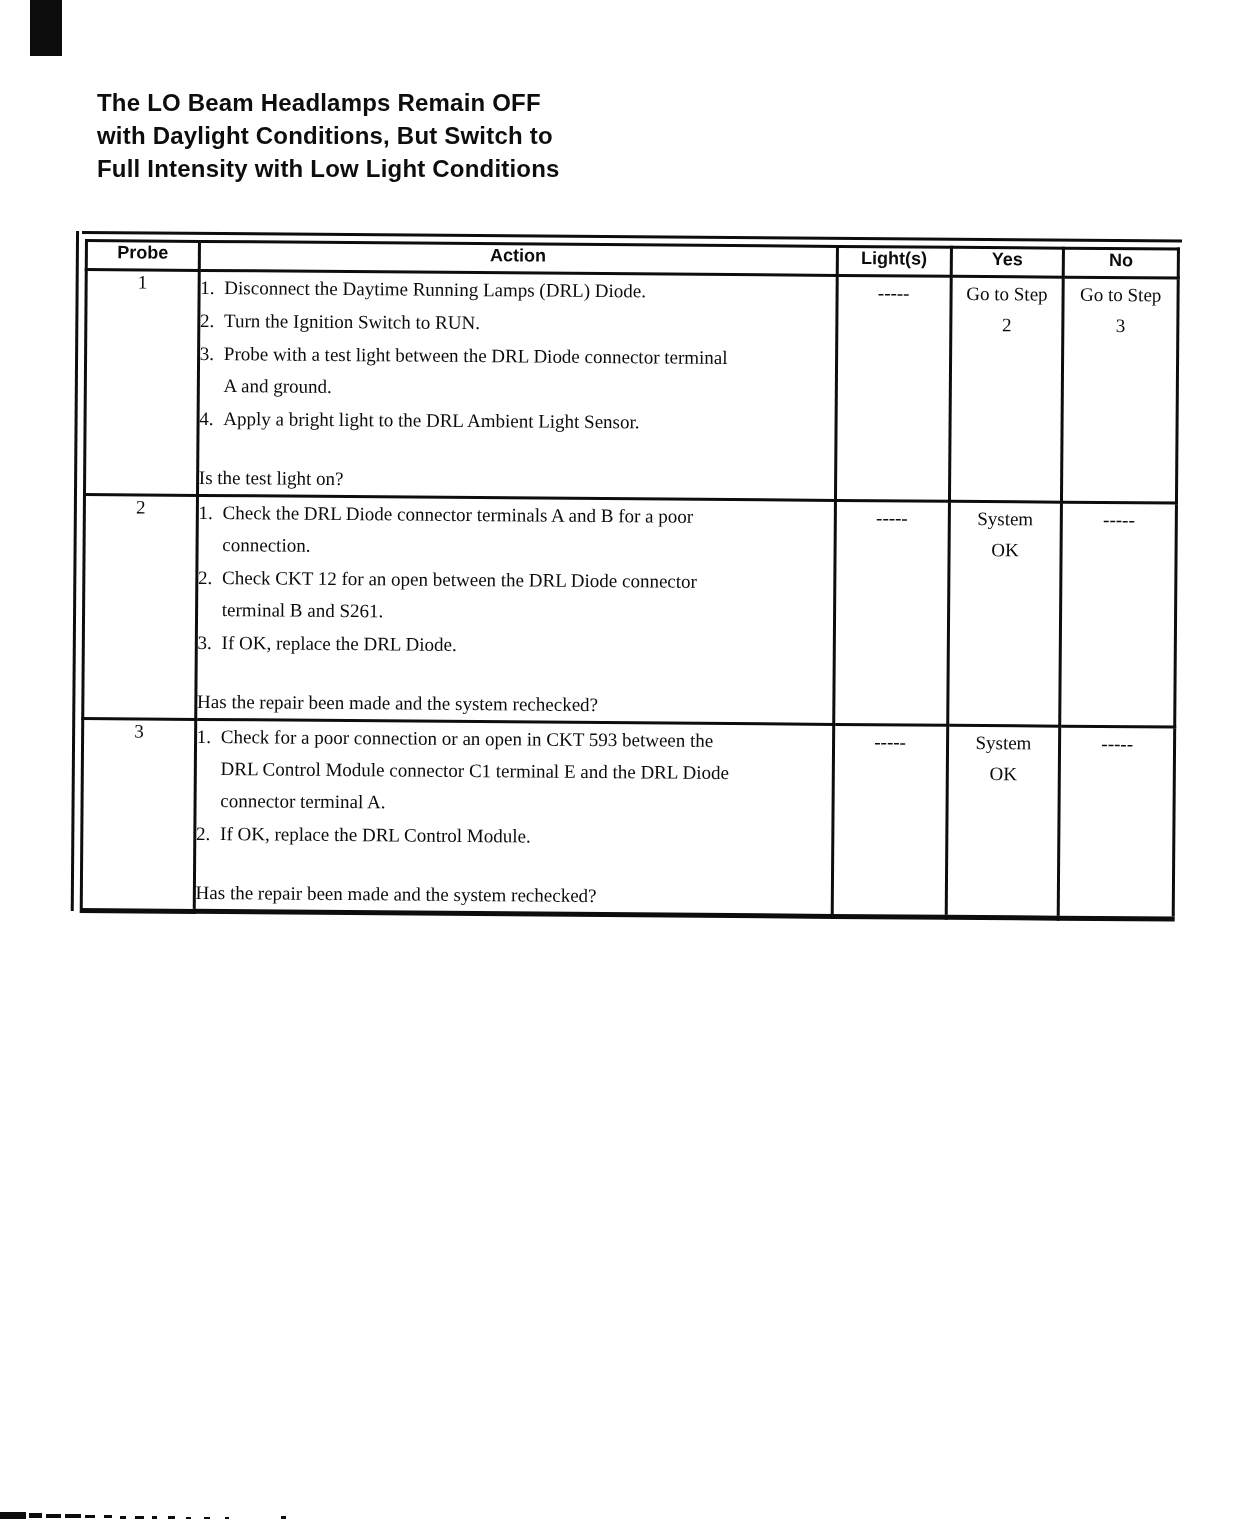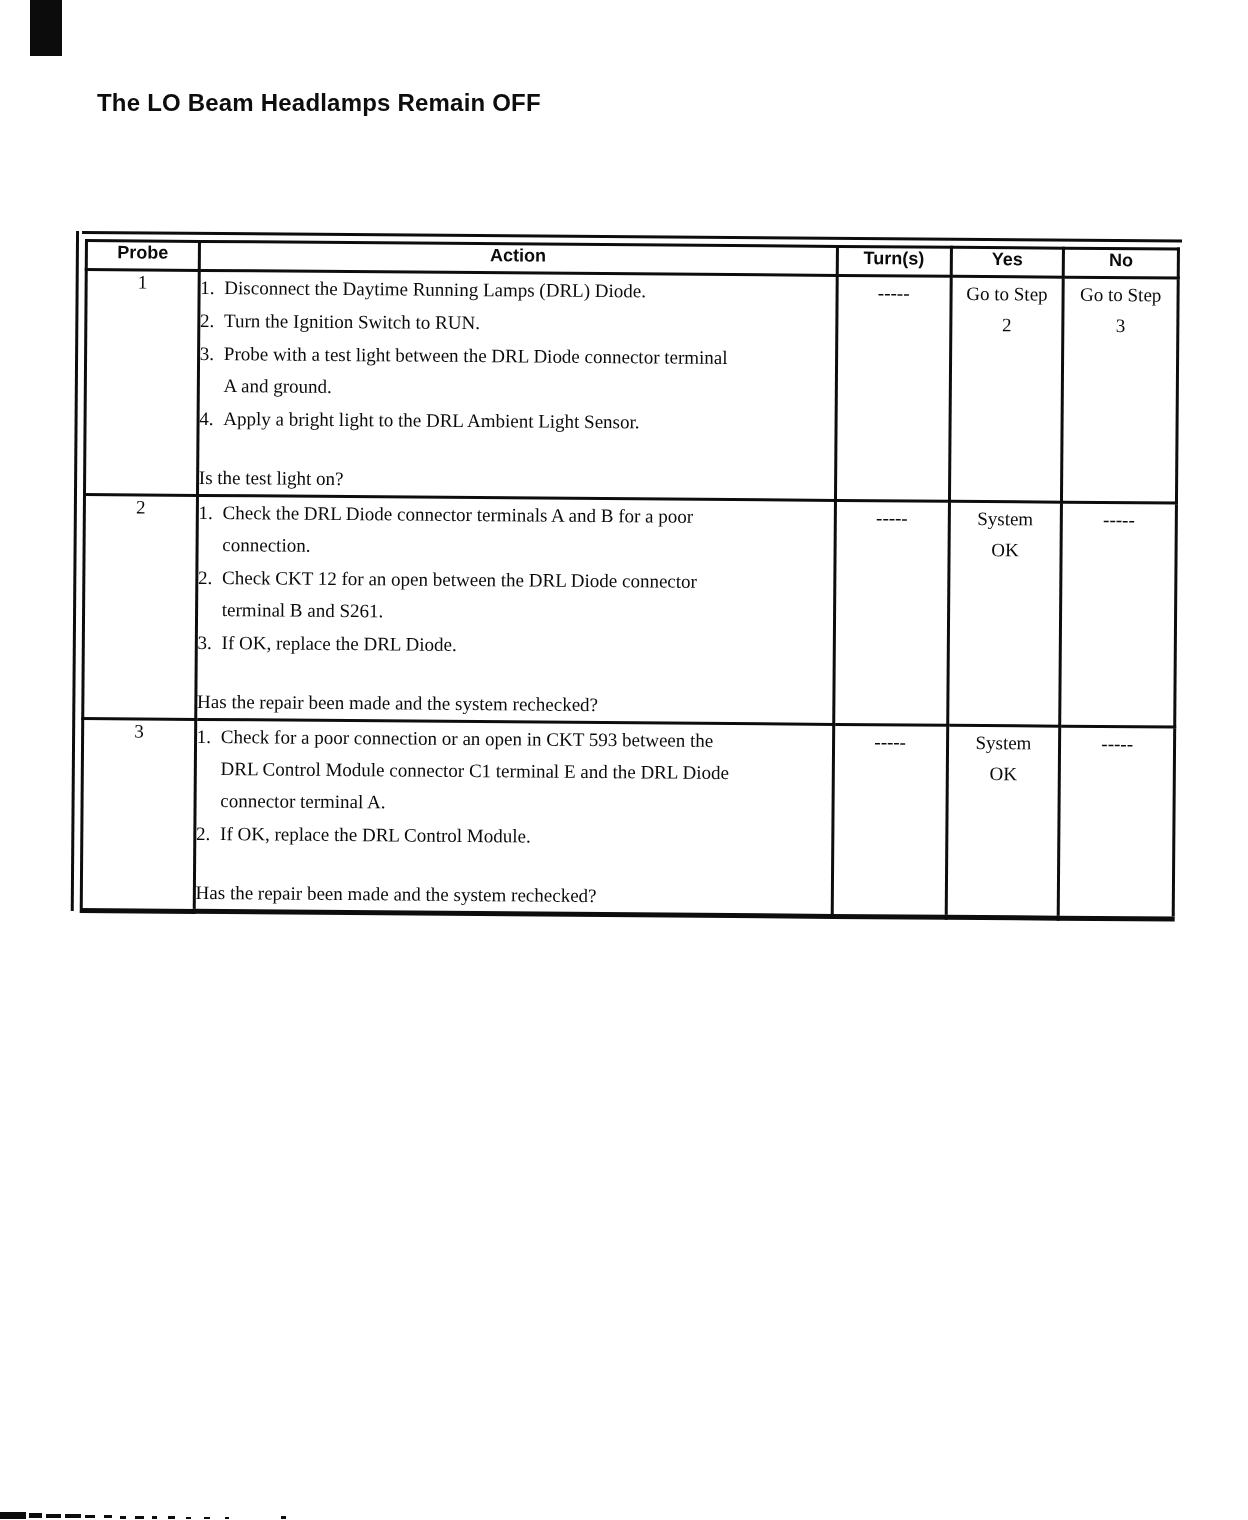--- a/index.html
+++ b/index.html
@@ -86,39 +86,41 @@
   
   .art{position:absolute;background:#0c0c0c;}
 </style>
 </head>
 <body>
 
 <div class="page">
 
   <div class="title">
     <div>The LO Beam Headlamps Remain OFF</div>
+    <div>with Daylight Conditions, But Switch to</div>
+    <div>Full Intensity with Low Light Conditions</div>
   </div>
 
   <div class="table-wrap">
     <div class="dbl-top"></div>
     <div class="dbl-left"></div>
 
     <table class="diag">
       <colgroup>
         <col class="c-step">
           <col class="c-action">
           <col class="c-values">
           <col class="c-yes">
           <col class="c-no">
       </colgroup>
       <thead>
         <tr>
           <th class="hdr">Probe</th>
           <th class="hdr">Action</th>
-          <th class="hdr">Turn(s)</th>
+          <th class="hdr">Light(s)</th>
           <th class="hdr">Yes</th>
           <th class="hdr">No</th>
         </tr>
       </thead>
       <tbody>
 
         <tr class="r1">
           <td class="step">1</td>
           <td class="action">
             <div class="item">

